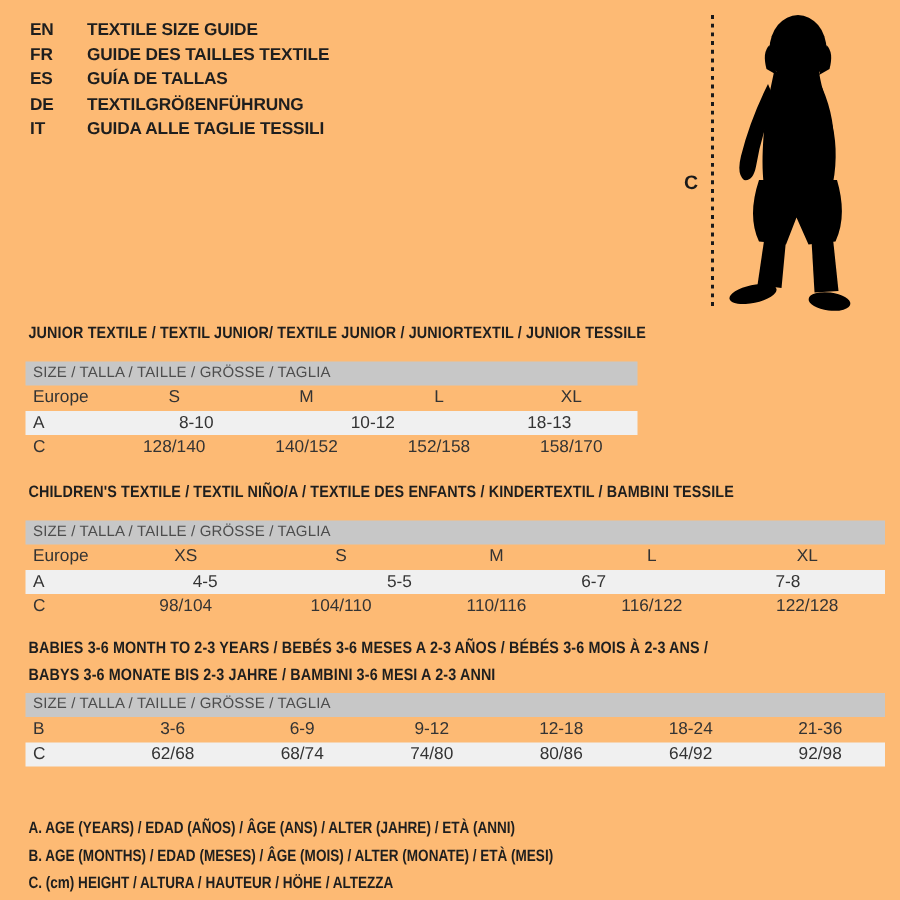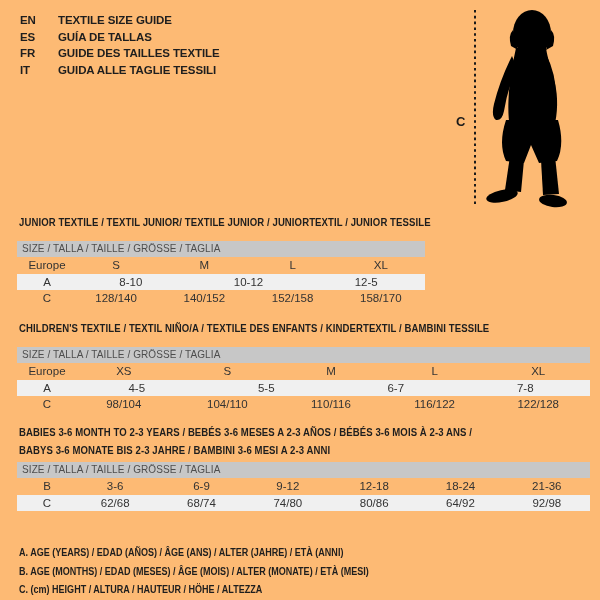--- a/index.html
+++ b/index.html
@@ -21,43 +21,47 @@
   .hd3{top:424px;line-height:17.5px;}
   
   .tbl{position:absolute;left:17px;}
   .tbl.w1{width:408px;top:241px;}
   .tbl.w2{width:573px;top:347px;}
   .tbl.w3{width:573px;top:462px;}
   .band{height:16px;line-height:16px;background:#c7c7c7;color:#4d4d4d;font-size:10px;
         padding-left:5px;letter-spacing:0.1px;}
   .trow{display:flex;height:16.5px;line-height:16.5px;font-size:11.5px;color:#333;}
   .trow.shaded{background:#f0f0f0;}
-  .lbl{width:55px;padding-left:5px;box-sizing:border-box;text-align:center;}
+  .lbl{width:55px;padding-left:5px;box-sizing:border-box;}
   .cell{flex:1;text-align:center;}
   
   .legend{position:absolute;left:19px;top:543px;font-weight:bold;font-size:11px;
           line-height:18.5px;color:#1e1e1e;transform:scaleX(0.82);transform-origin:left top;white-space:nowrap;}
 </style>
 </head>
 <body>
 
 <div class="canvas">
 
   <div class="lang-block">
     <div class="lang-row">
       <span class="lang-code">EN</span>
       <span>TEXTILE SIZE GUIDE</span>
     </div>
     <div class="lang-row">
+      <span class="lang-code">FR</span>
+      <span>GUIDE DES TAILLES TEXTILE</span>
+    </div>
+    <div class="lang-row">
       <span class="lang-code">ES</span>
       <span>GUÍA DE TALLAS</span>
     </div>
     <div class="lang-row">
-      <span class="lang-code">FR</span>
-      <span>GUIDE DES TAILLES TEXTILE</span>
+      <span class="lang-code">DE</span>
+      <span>TEXTILGRÖßENFÜHRUNG</span>
     </div>
     <div class="lang-row">
       <span class="lang-code">IT</span>
       <span>GUIDA ALLE TAGLIE TESSILI</span>
     </div>
   </div>
 
   <svg class="figure" width="140" height="212" viewBox="0 0 140 212">
     <line x1="23" y1="6" x2="23" y2="203" stroke="#1a1a1a" stroke-width="2" stroke-dasharray="2.6,3.2"></line>
     <text x="4" y="122" font-size="13" font-weight="bold" fill="#1a1a1a">C</text>
@@ -90,21 +94,21 @@
       <span class="lbl">Europe</span>
       <span class="cell">S</span>
       <span class="cell">M</span>
       <span class="cell">L</span>
       <span class="cell">XL</span>
     </div>
     <div class="trow shaded">
       <span class="lbl">A</span>
       <span class="cell">8-10</span>
       <span class="cell">10-12</span>
-      <span class="cell">12-5</span>
+      <span class="cell">18-13</span>
     </div>
     <div class="trow">
       <span class="lbl">C</span>
       <span class="cell">128/140</span>
       <span class="cell">140/152</span>
       <span class="cell">152/158</span>
       <span class="cell">158/170</span>
     </div>
   </div>
 

